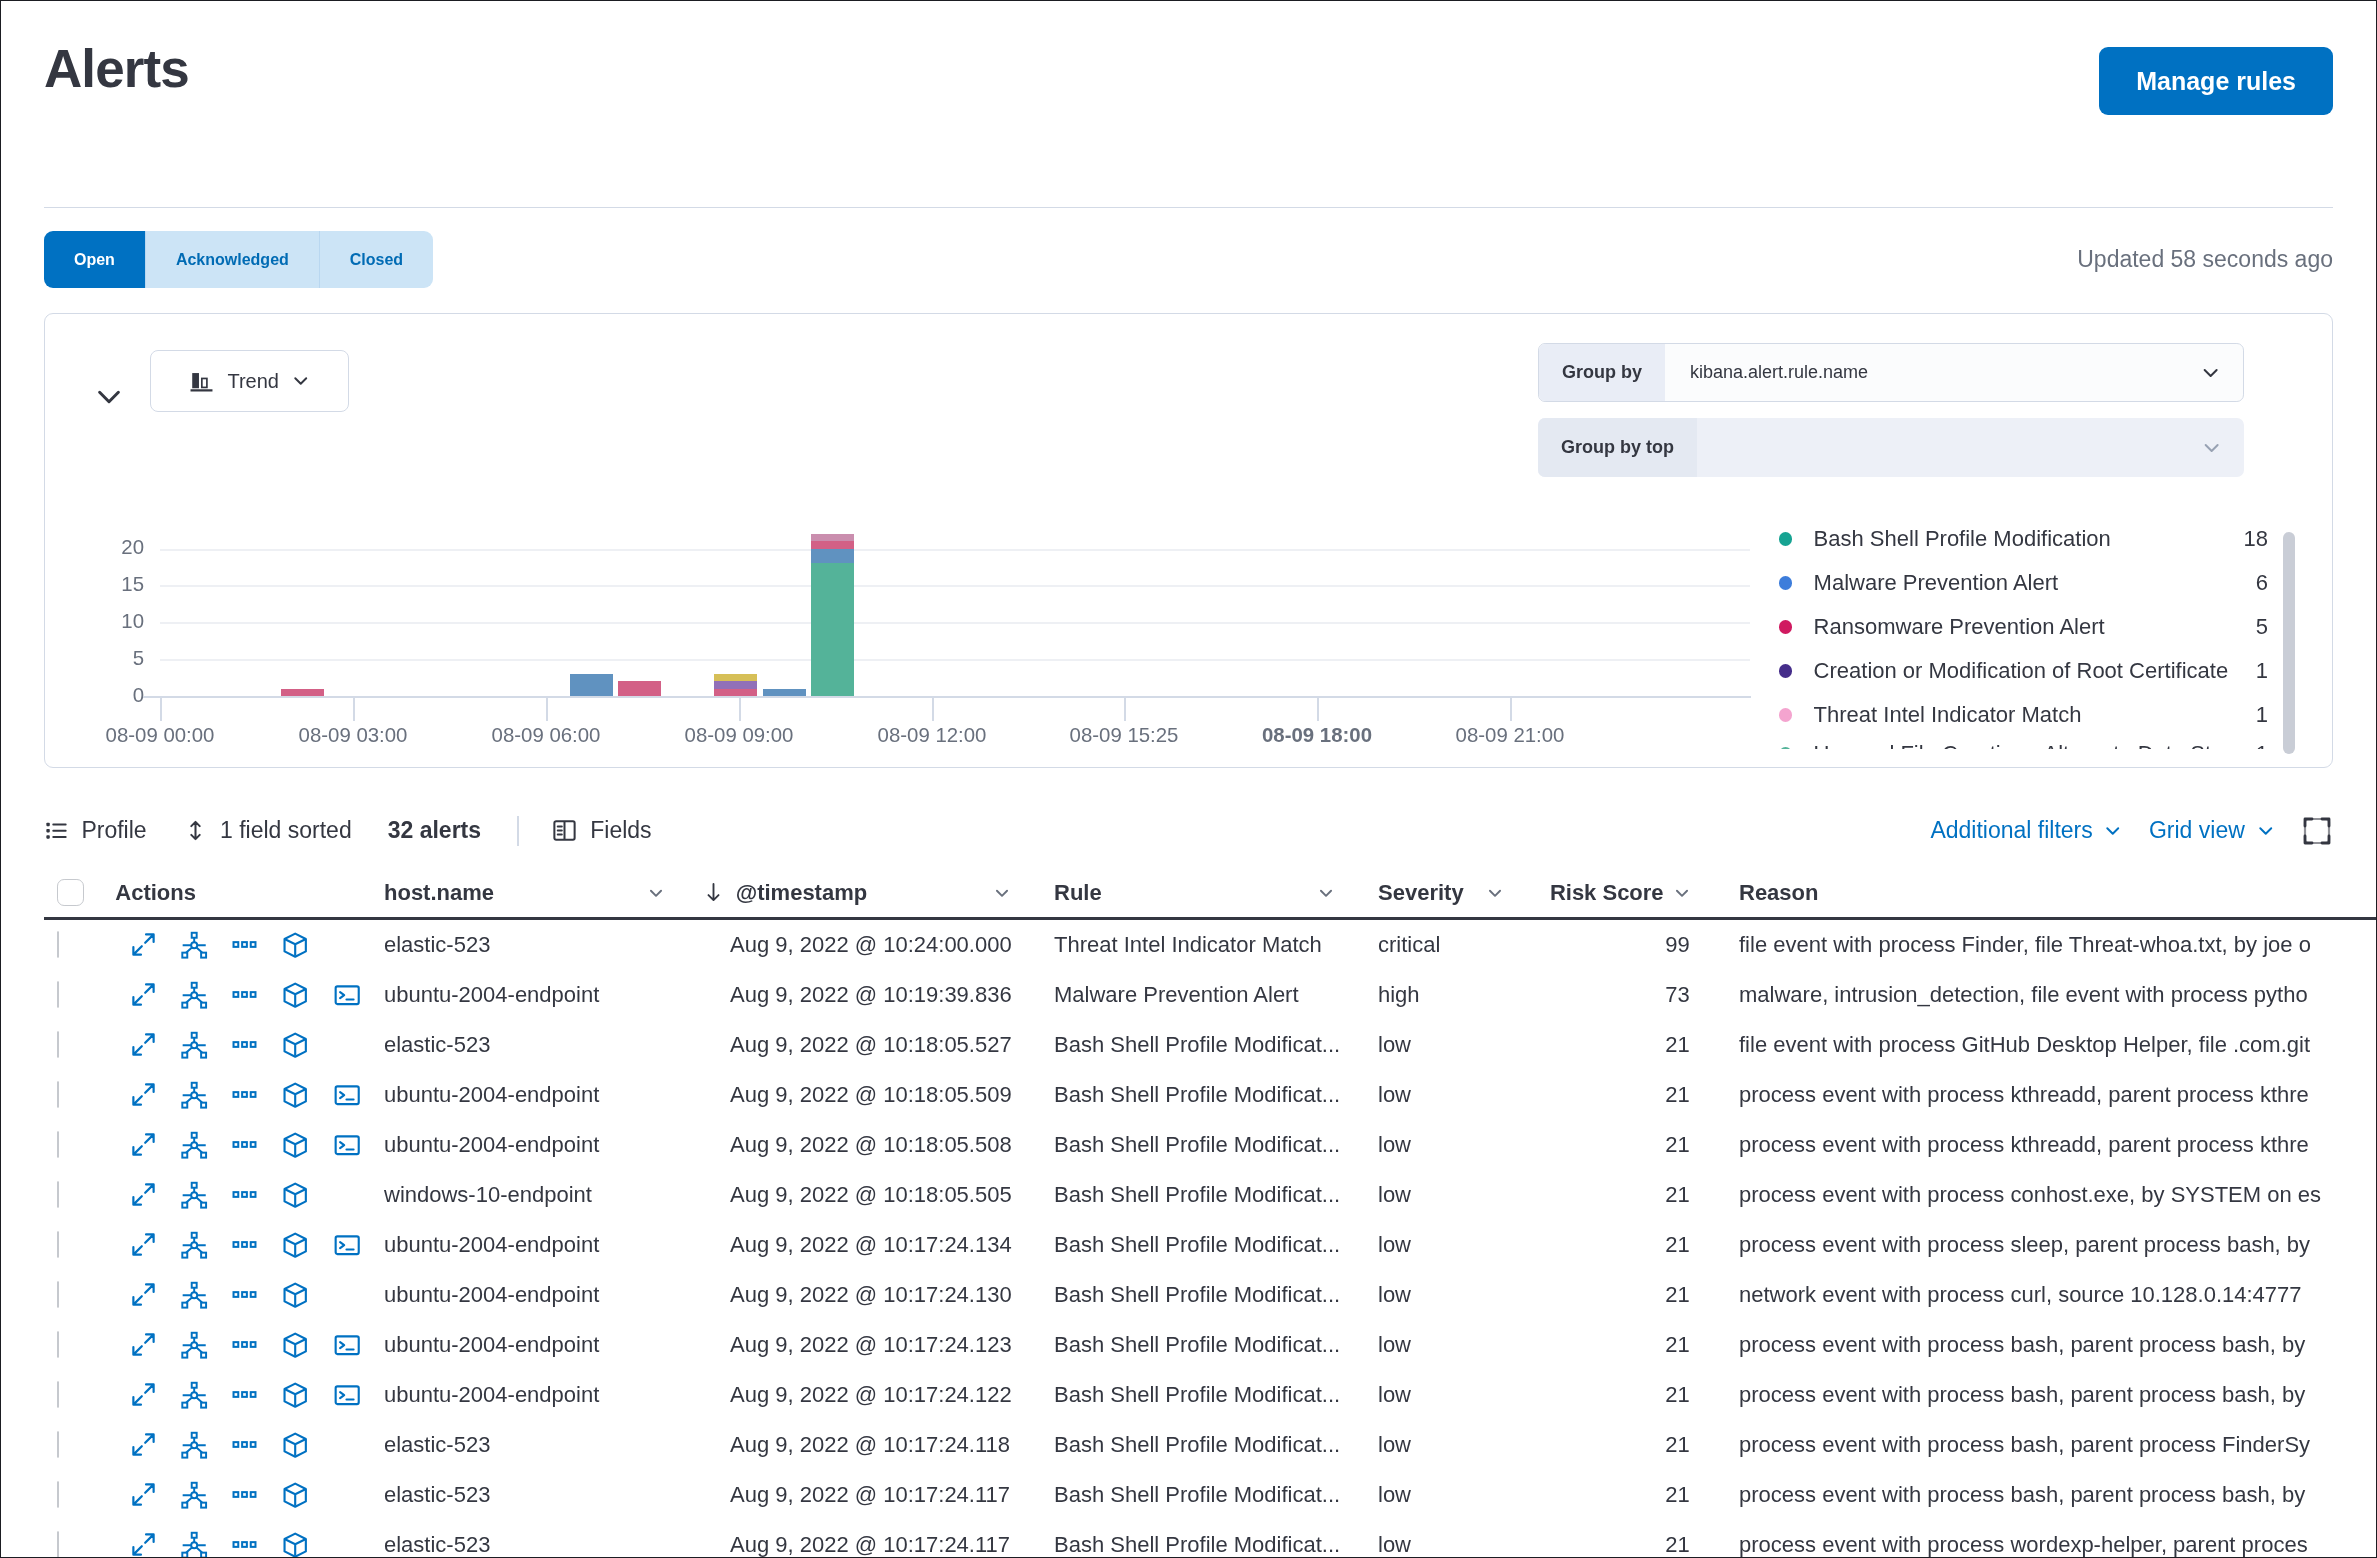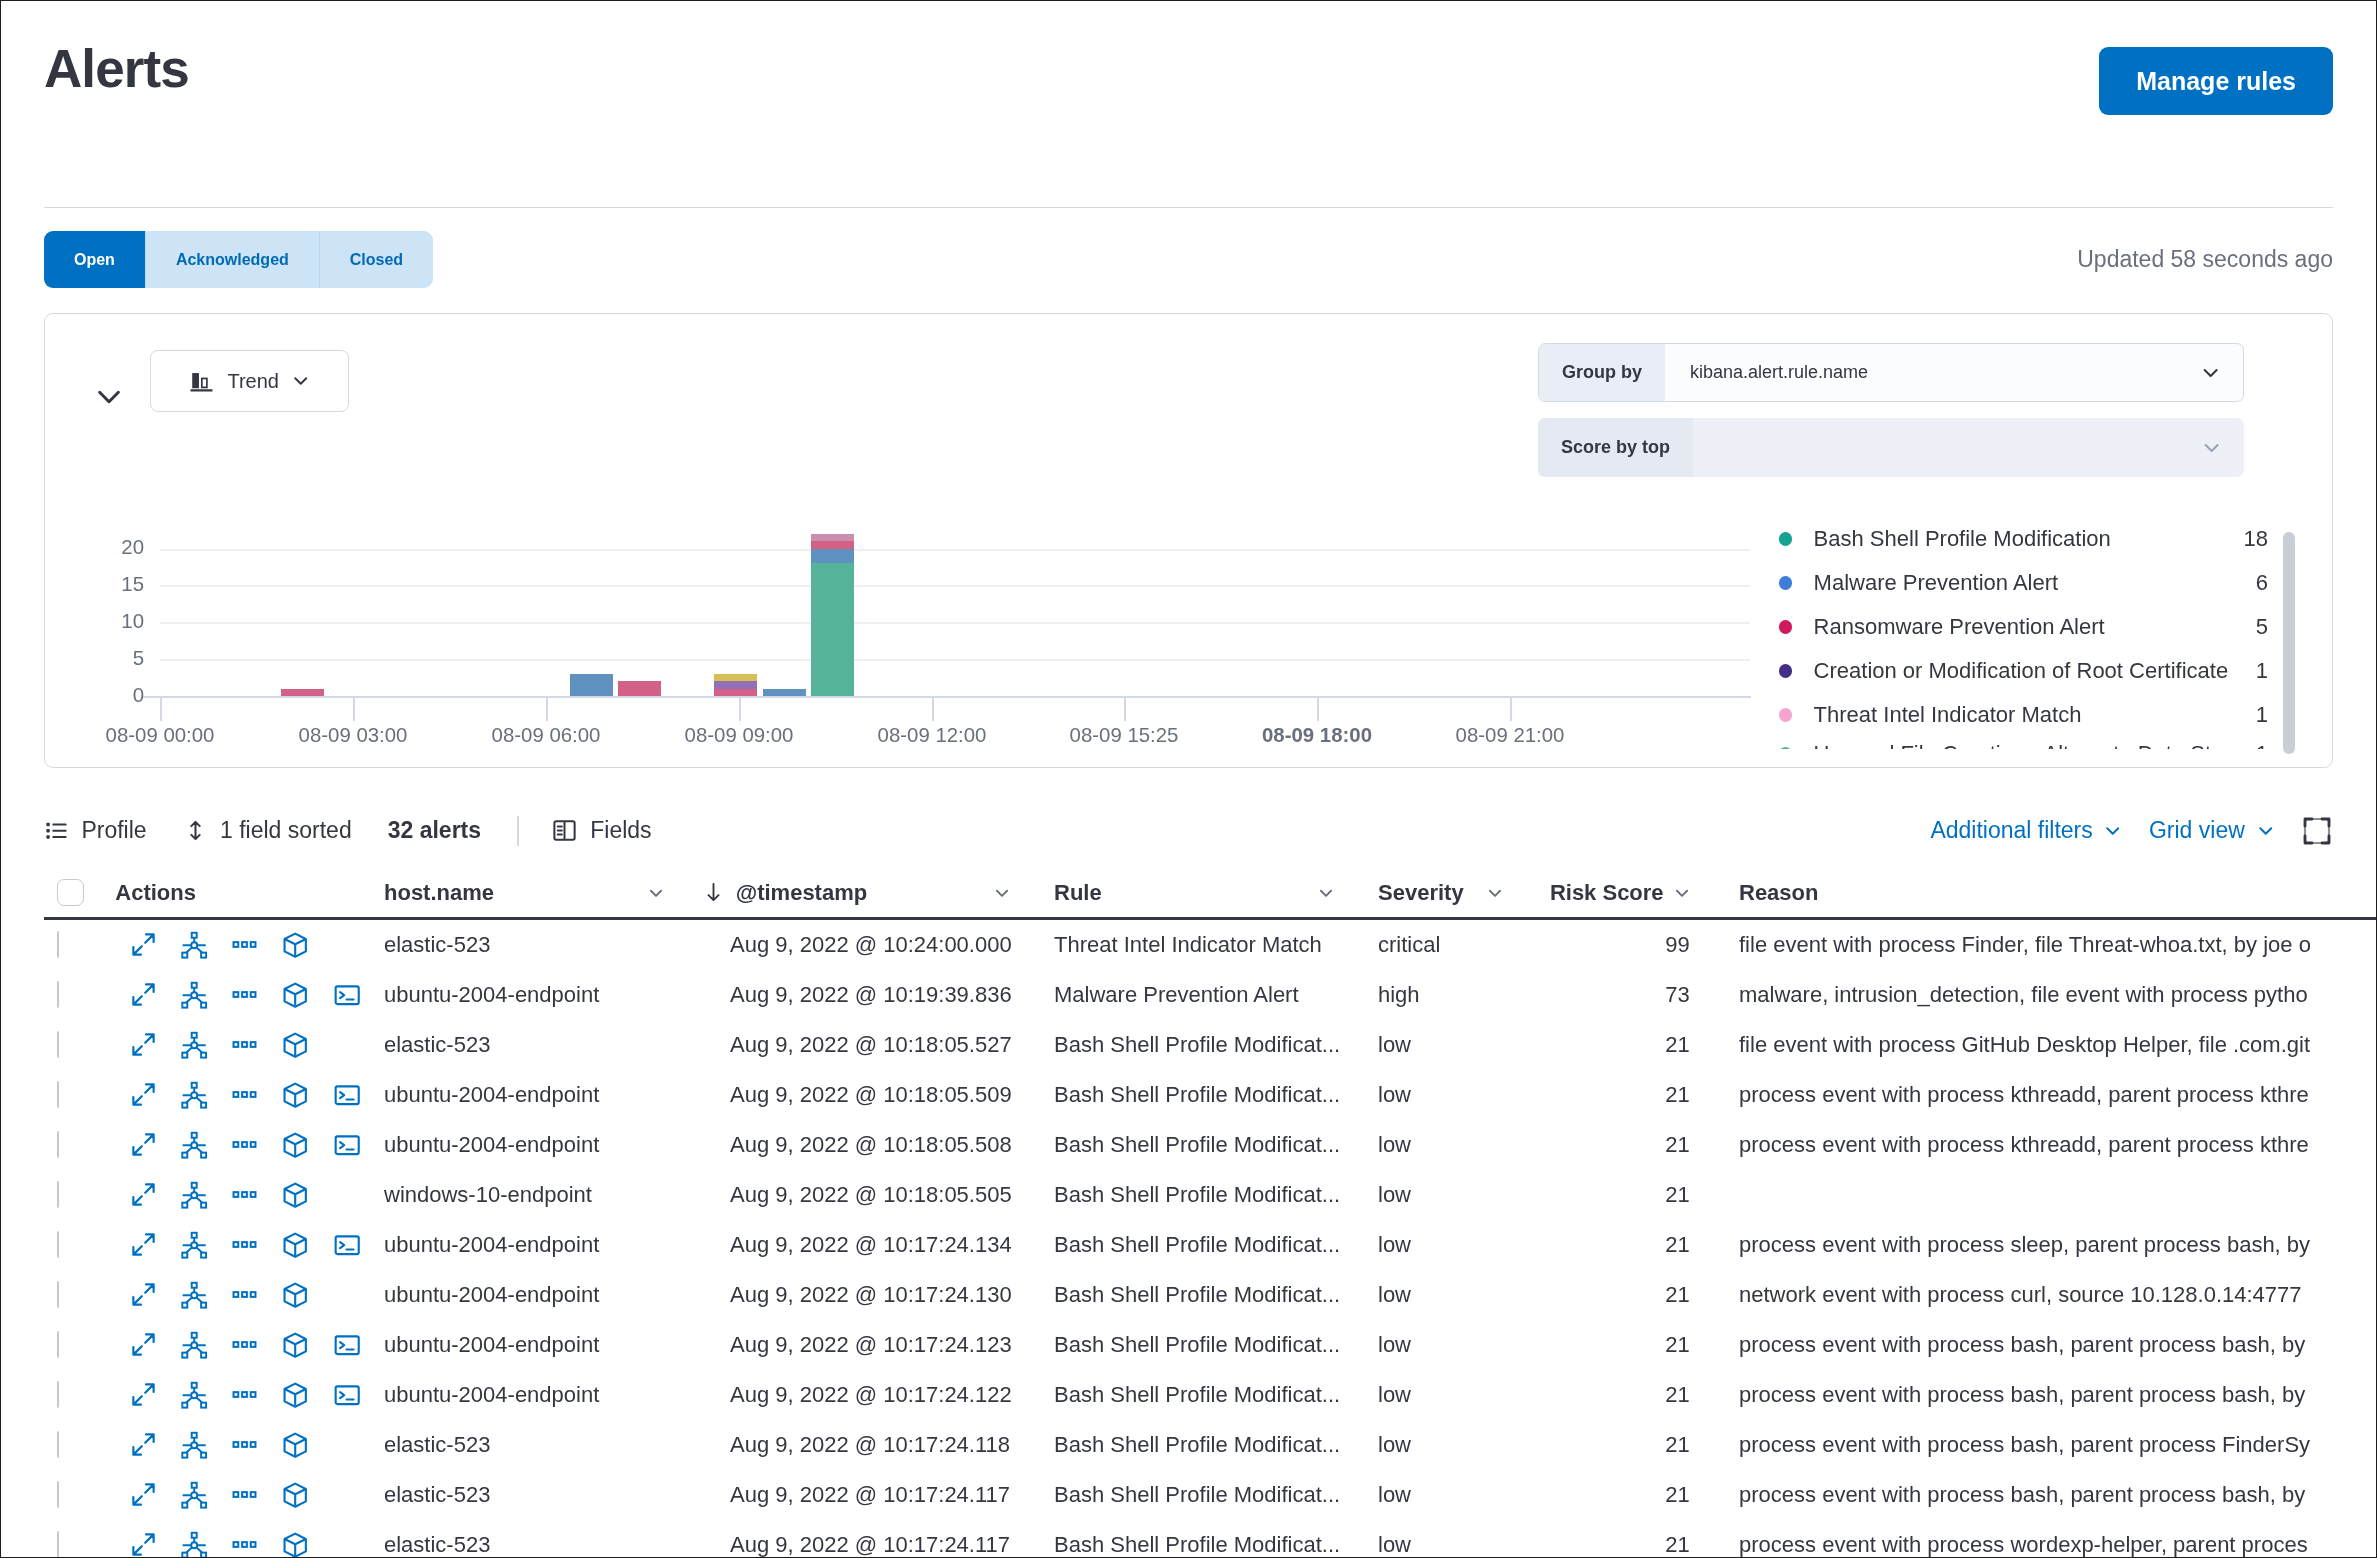--- a/index.html
+++ b/index.html
@@ -143,21 +143,21 @@
     <div class="groupby one">
       <span class="gb-prepend">Group by</span>
       <span class="gb-value">kibana.alert.rule.name</span>
       <span class="gb-chevron" style="color:#343741">
         <svg width="21.3" height="21.3" viewBox="0 0 16 16">
             <path d="M3.5 6l4.5 4.5L12.5 6" fill="none" stroke="currentColor" stroke-width="1.5" stroke-linecap="round" stroke-linejoin="round"></path>
           </svg>
       </span>
     </div>
     <div class="groupby two">
-      <span class="gb-prepend">Score by top</span>
+      <span class="gb-prepend">Group by top</span>
       <span class="gb-value"></span>
       <span class="gb-chevron" style="color:#98A2B3">
         <svg width="21.3" height="21.3" viewBox="0 0 16 16">
             <path d="M3.5 6l4.5 4.5L12.5 6" fill="none" stroke="currentColor" stroke-width="1.5" stroke-linecap="round" stroke-linejoin="round"></path>
           </svg>
       </span>
     </div>
 
     <div class="plot" id="plot">
         <div class="ylabel" style="top: 370px; left: 37px;">0</div>
@@ -626,20 +626,21 @@
                 <rect x="1.5" y="3" width="13" height="10" rx="1"></rect>
                 <path d="M4 6.3l2.3 1.7L4 9.7M7.6 10.4h4" stroke-linecap="round" stroke-linejoin="round"></path>
               </svg>
       </span>
     </div>
     <div class="cell-pad">windows-10-endpoint</div>
     <div class="ts-cell">Aug 9, 2022 @ 10:18:05.505</div>
     <div class="rule-cell">Bash Shell Profile Modificat...</div>
     <div class="sev-cell">low</div>
     <div class="risk-cell">21</div>
+    <div class="reason-cell">process event with process conhost.exe, by SYSTEM on es</div>
   </div>
 
   <div class="grid-row row">
     <div><span class="cb"></span></div>
     <div class="actions-cell">
       <span class="icon-btn">
         <svg width="27" height="27" viewBox="0 0 16 16">
                 <path d="M9.5 2H14v4.5M13.7 2.3L9 7M6.5 14H2V9.5M2.3 13.7L7 9" fill="none" stroke="currentColor" stroke-width="1.3" stroke-linecap="round" stroke-linejoin="round"></path>
               </svg>
       </span>

